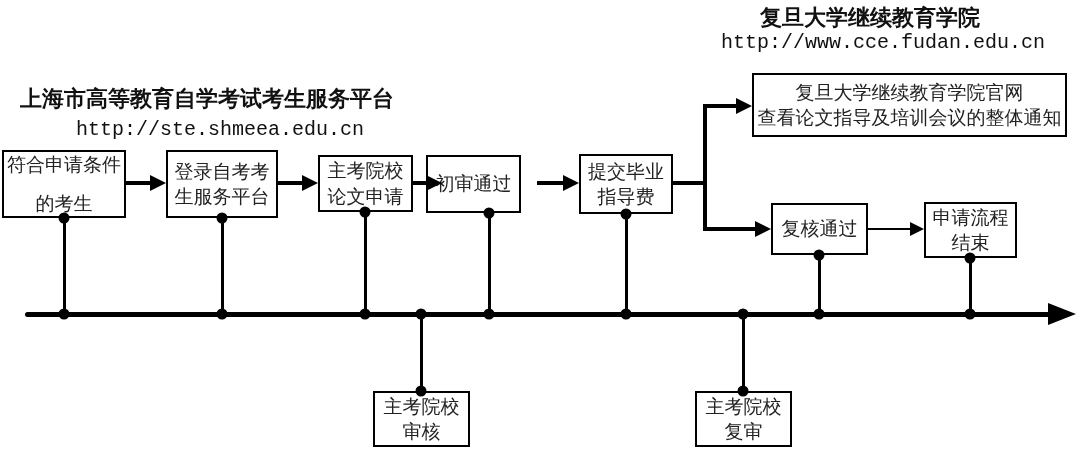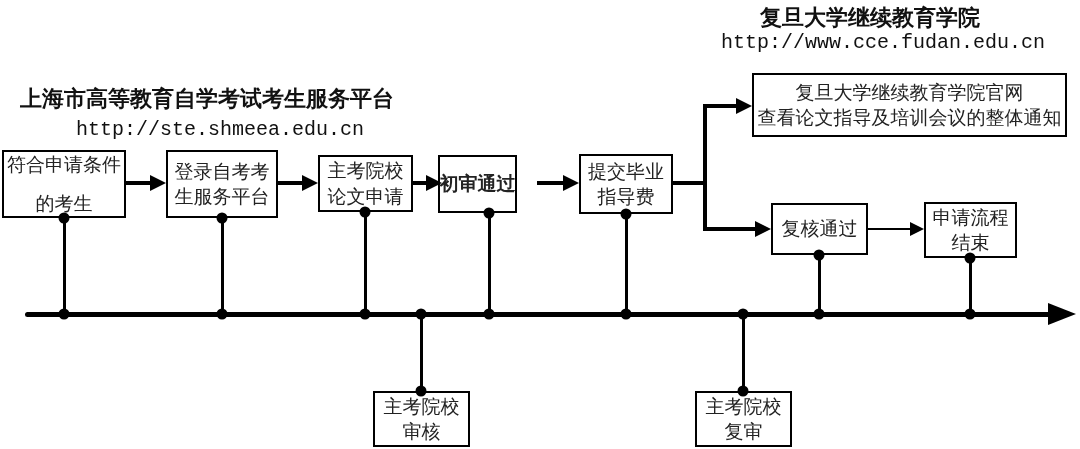--- a/index.html
+++ b/index.html
@@ -46,21 +46,21 @@
     <span>的考生</span>
   </div>
   <div class="box" style="left:166px;top:150px;width:112px;height:68px;">
     <span>登录自考考</span>
     <span>生服务平台</span>
   </div>
   <div class="box" style="left:318px;top:155px;width:95px;height:57px;">
     <span>主考院校</span>
     <span>论文申请</span>
   </div>
-  <div class="box" style="left:438px;top:155px;width:79px;height:58px;font-weight:bold;">
+  <div class="box" style="left:426px;top:155px;width:95px;height:58px;">
     <span>初审通过</span>
   </div>
   <div class="box" style="left:579px;top:154px;width:94px;height:60px;">
     <span>提交毕业</span>
     <span>指导费</span>
   </div>
   <div class="box" style="left:752px;top:73px;width:315px;height:64px;font-size:19px;">
     <span>复旦大学继续教育学院官网</span>
     <span>查看论文指导及培训会议的整体通知</span>
   </div>

